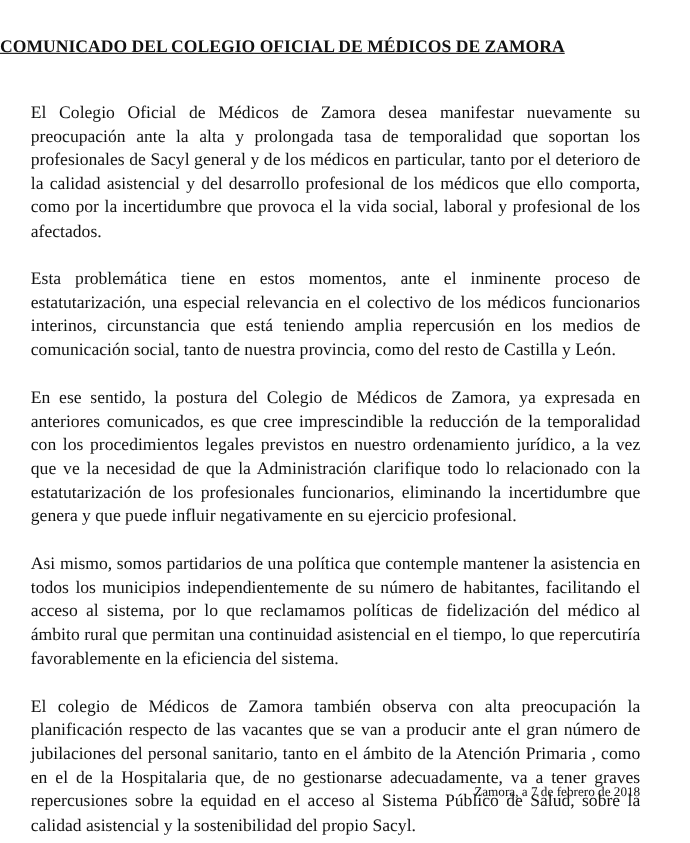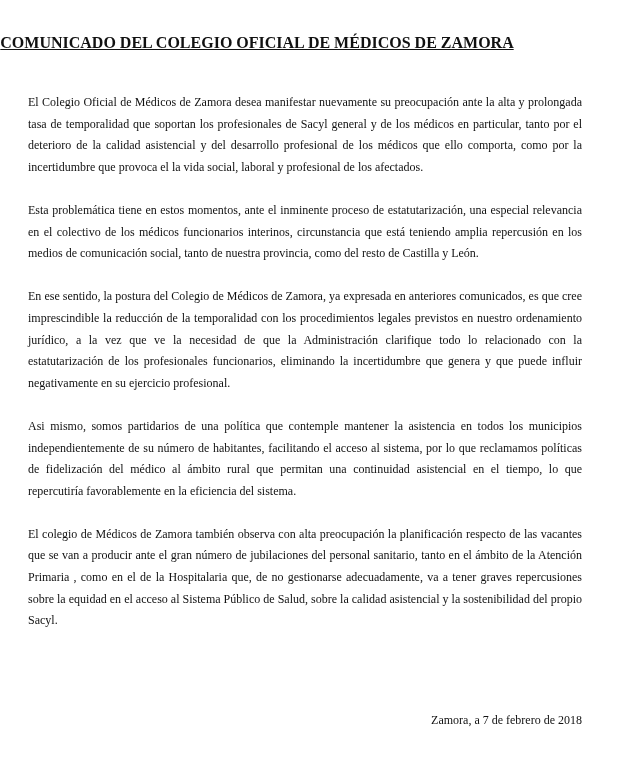--- a/index.html
+++ b/index.html
@@ -4,29 +4,29 @@
 <style>
   html, body { margin: 0; padding: 0; background: #ffffff; }
   body {
     width: 627px; height: 766px; overflow: hidden; position: relative;
     font-family: "Liberation Serif", "DejaVu Serif", serif;
     color: #111111;
   }
   .page { position: absolute; left: 0; top: 0; width: 627px; height: 766px; }
   .title {
     position: absolute; top: 34px; left: 0; width: 514px;
-    text-align: center; font-weight: bold; font-size: 16px;
+    text-align: left; font-weight: bold; font-size: 16px;
     text-decoration: underline; letter-spacing: 0px;
     margin: 0;
   }
   .body-text {
     position: absolute; left: 28px; width: 554px; top: 92px;
   }
   .para {
-    font-size: 12px; line-height: 21.6px; text-align: justify;
+    font-size: 16px; line-height: 21.6px; text-align: justify;
     margin: 0 0 21.6px 0;
   }
   .date {
     position: absolute; top: 710px; right: 45px;
     font-size: 12px; line-height: 21.6px; margin: 0;
   }
 </style>
 </head>
 <body>
 

